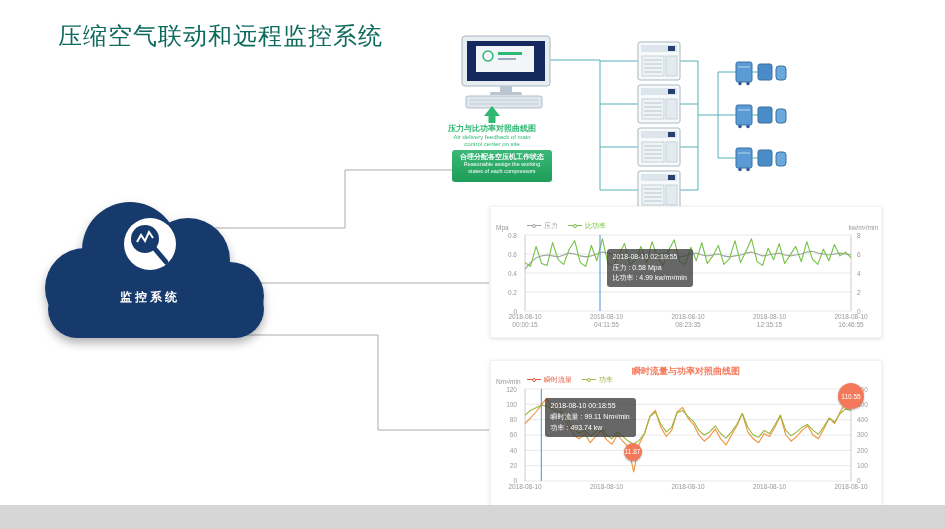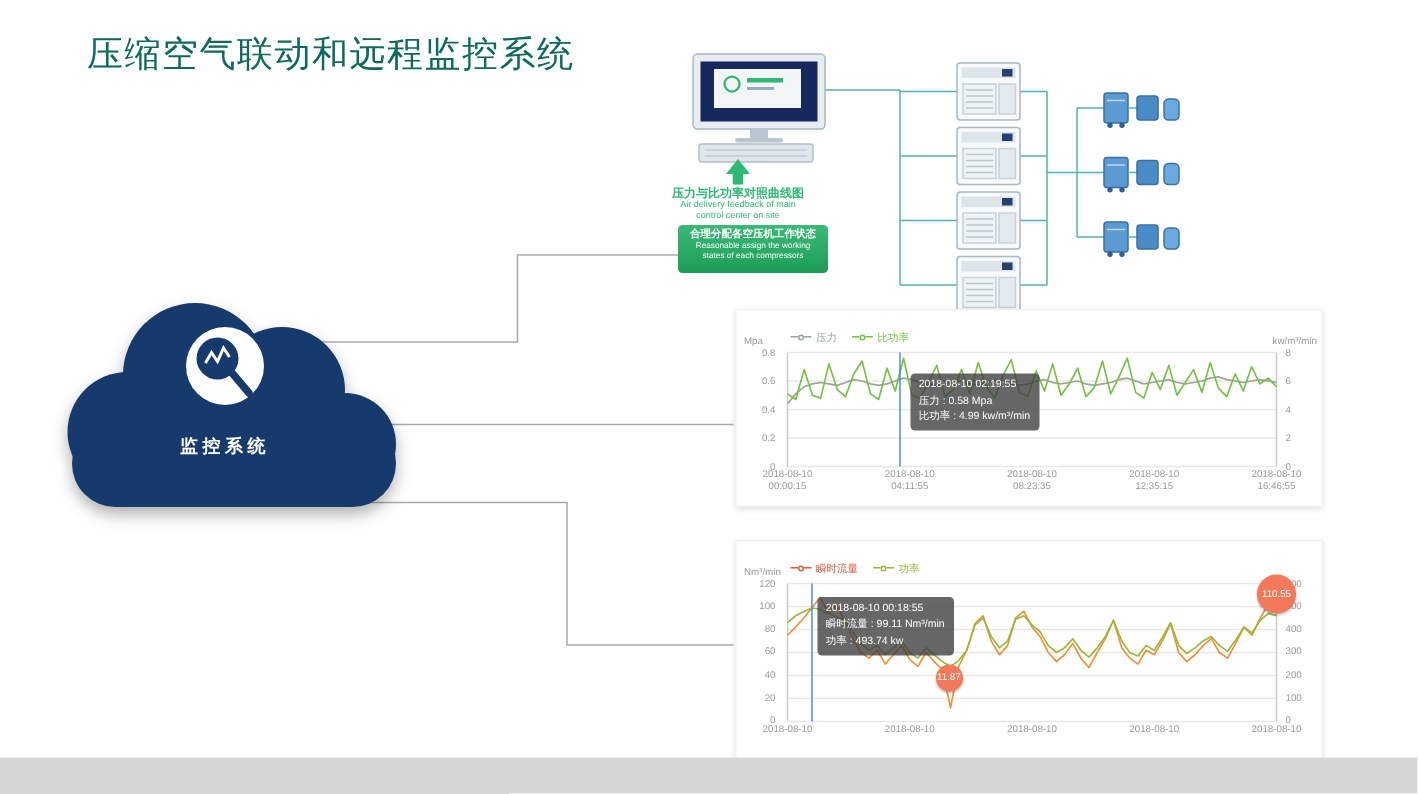--- a/index.html
+++ b/index.html
@@ -224,20 +224,21 @@
         <span class="lg-line" style="background: rgb(228, 87, 61);"></span>
         <span class="lg-dot" style="border-color: rgb(228, 87, 61);"></span>
         <span class="lg-line" style="background: rgb(228, 87, 61);"></span>
         <span class="lg-label">瞬时流量</span>
       </span><span class="lg-item" style="color: rgb(154, 182, 61);">
         <span class="lg-line" style="background: rgb(154, 182, 61);"></span>
         <span class="lg-dot" style="border-color: rgb(154, 182, 61);"></span>
         <span class="lg-line" style="background: rgb(154, 182, 61);"></span>
         <span class="lg-label">功率</span>
       </span></div>
+  <div class="chart-title" style="color: rgb(244, 121, 91);">瞬时流量与功率对照曲线图</div>
   <div class="y-unit left">Nm³/min</div>
   <div class="y-unit right"></div>
   <div class="yticks left">
       <div class="ytick">120</div>
       <div class="ytick">100</div>
       <div class="ytick">80</div>
       <div class="ytick">60</div>
       <div class="ytick">40</div>
       <div class="ytick">20</div>
       <div class="ytick">0</div>

